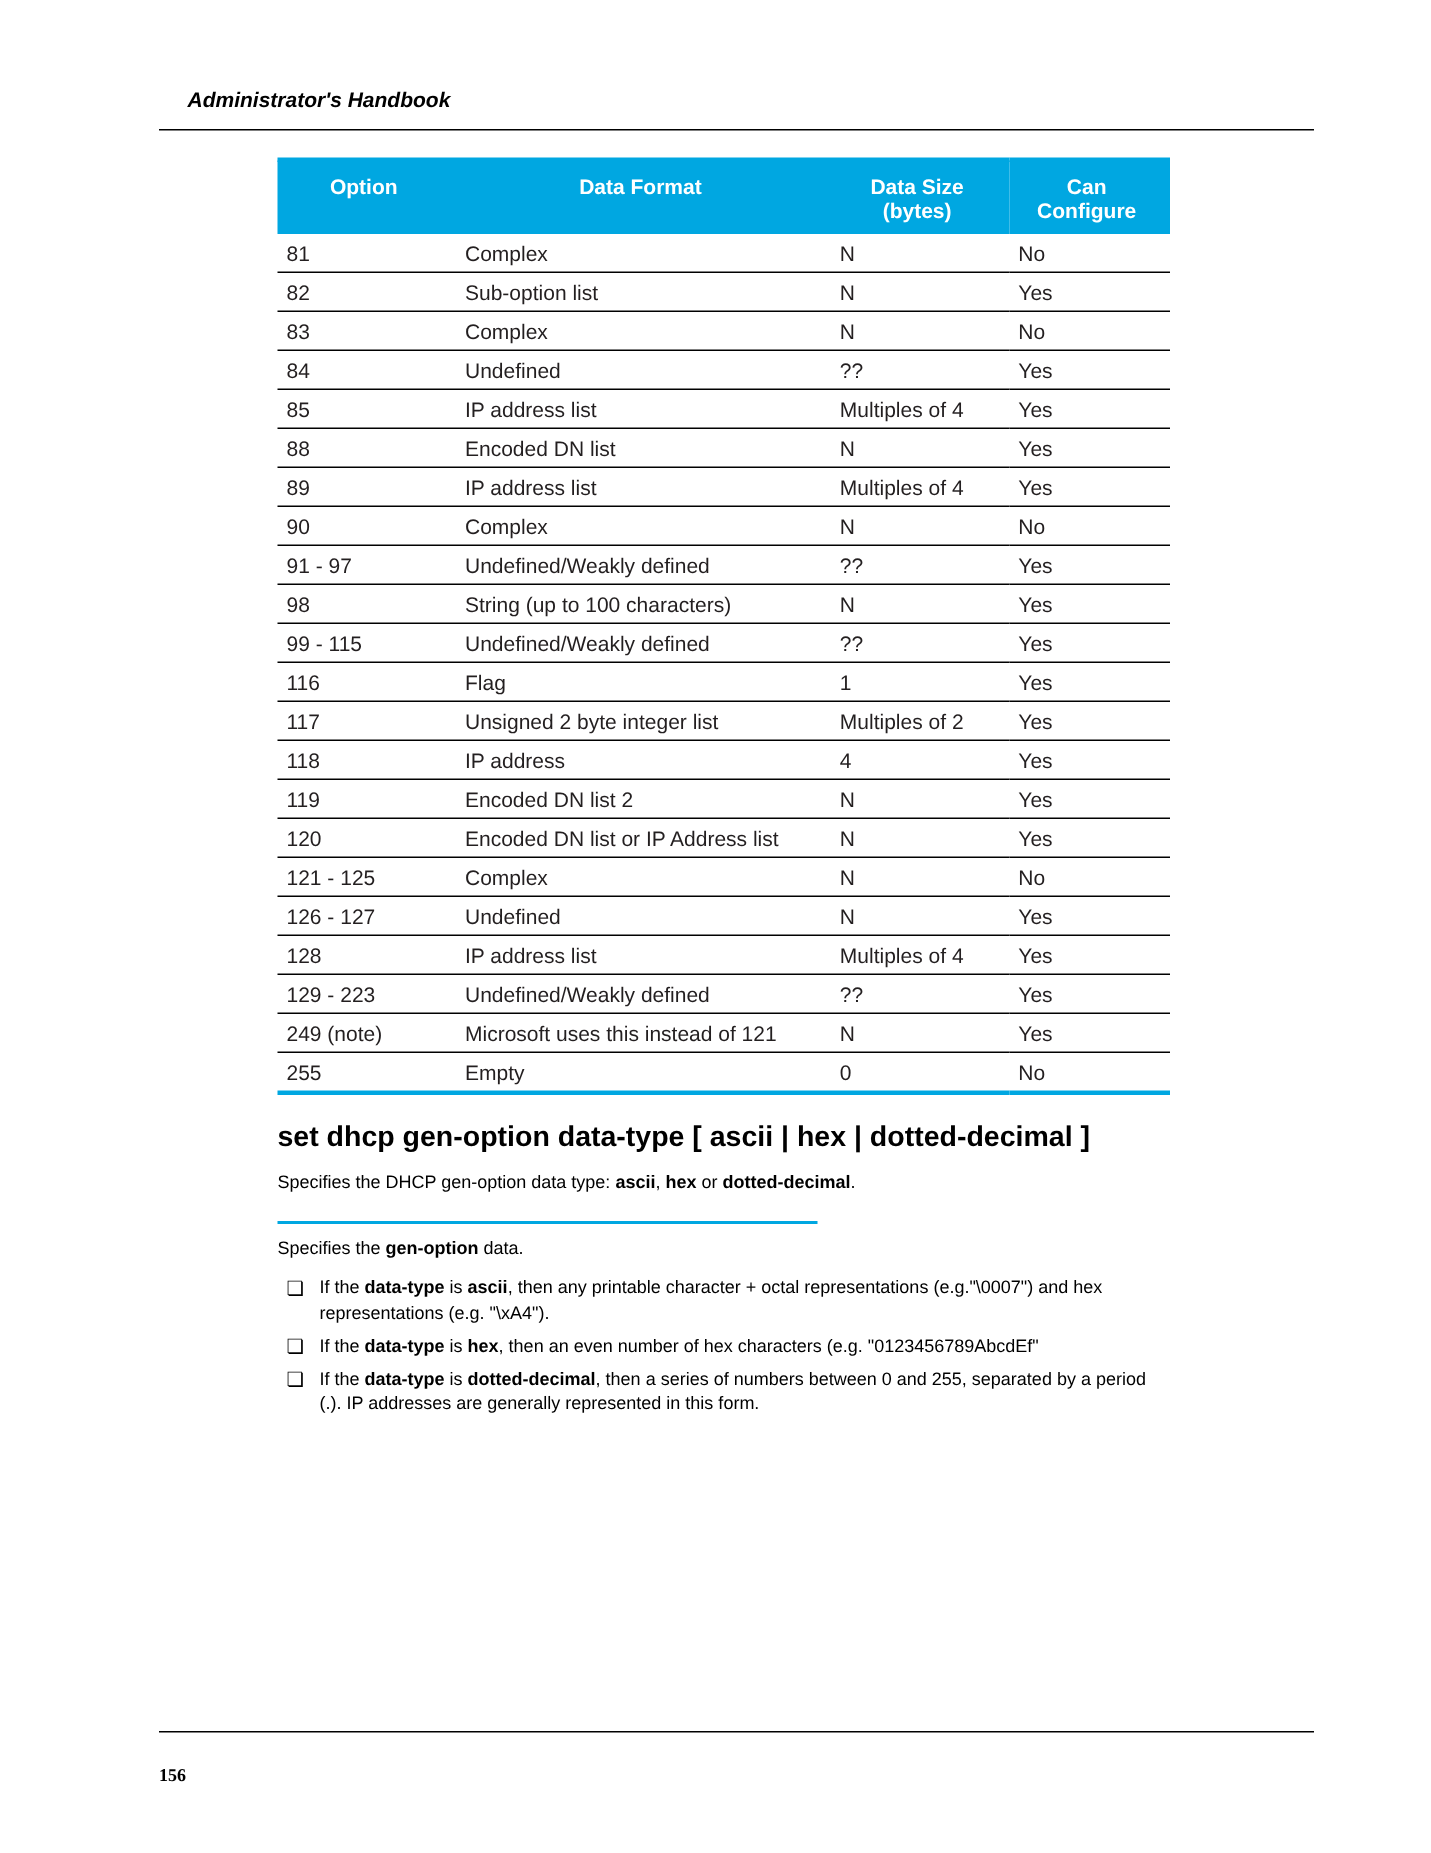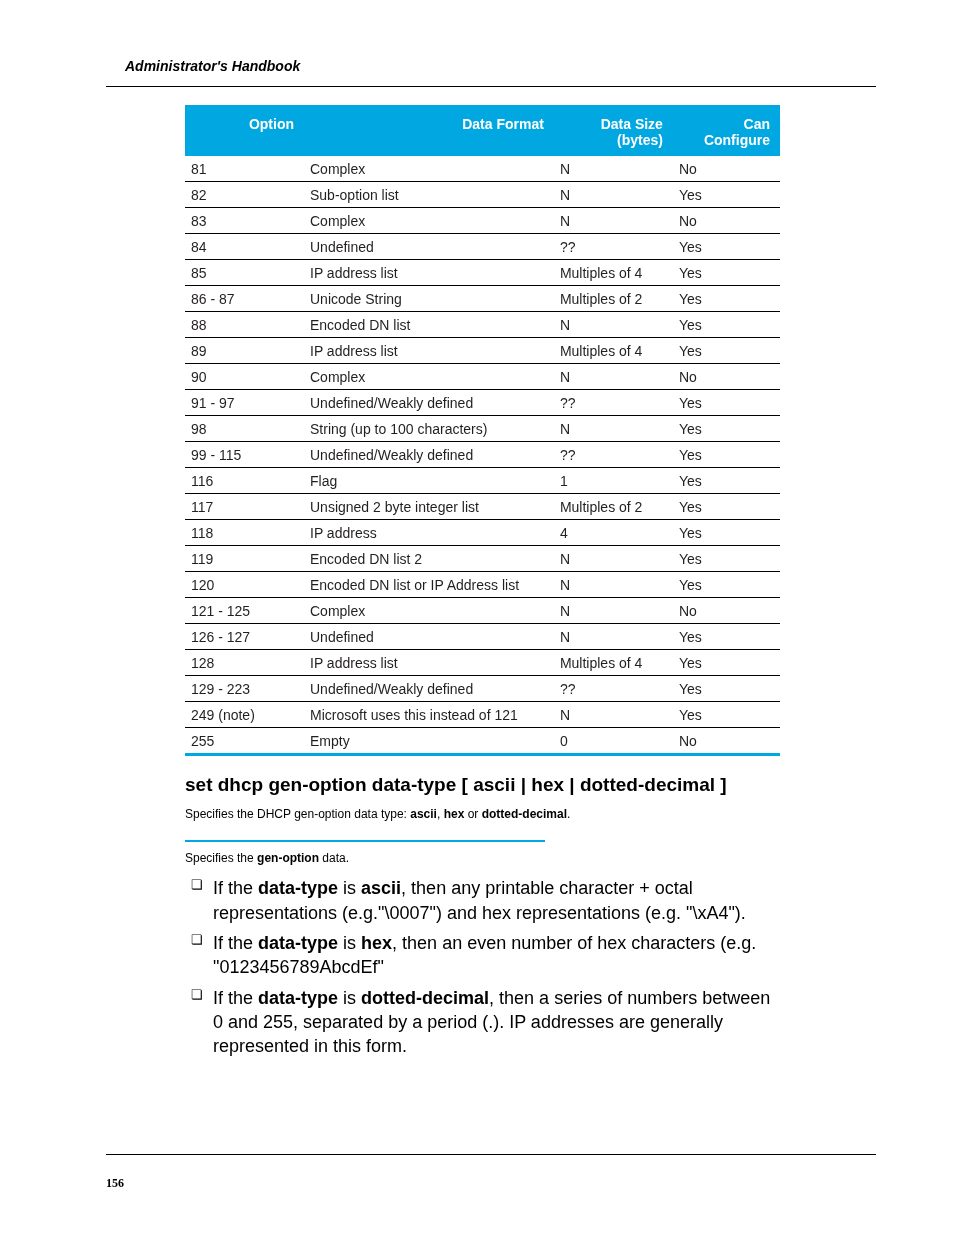--- a/index.html
+++ b/index.html
@@ -38,21 +38,21 @@
     width: 100%;
     border-collapse: collapse;
     border-top: 3px solid #00a7e1;
     border-bottom: 3px solid #00a7e1;
     font-size: 14px;
   }
   table.options th {
     background: #00a7e1;
     color: #fff;
     font-weight: bold;
-    text-align: right;
+    text-align: center;
     padding: 8px 10px 8px 6px;
     vertical-align: top;
   }
   table.options td {
     border-bottom: 1px solid #000;
     padding: 4.5px 6px 4.5px 6px;
     vertical-align: middle;
     font-family: "Helvetica Neue", Helvetica, Arial, sans-serif;
     color: #231f20;
     font-size: 14px;
@@ -81,21 +81,21 @@
     border: none;
     border-top: 2.5px solid #00a7e1;
     width: 360px;
     margin: 18px 0 8px 0;
   }
 
   ul.bullets {
     list-style: none;
     padding: 0;
     margin: 0 0 0 6px;
-    font-size: 18px;
+    font-size: 12px;
   }
   ul.bullets li {
     position: relative;
     padding: 0 0 6px 22px;
     line-height: 1.35;
   }
   ul.bullets li::before {
     content: "❏";
     position: absolute;
     left: 0;
@@ -170,26 +170,20 @@
             <td>??</td>
             <td>Yes</td>
           </tr>
           <tr>
             <td>85</td>
             <td>IP address list</td>
             <td>Multiples of 4</td>
             <td>Yes</td>
           </tr>
           <tr>
-            <td>86 - 87</td>
-            <td>Unicode String</td>
-            <td>Multiples of 2</td>
-            <td>Yes</td>
-          </tr>
-          <tr>
             <td>88</td>
             <td>Encoded DN list</td>
             <td>N</td>
             <td>Yes</td>
           </tr>
           <tr>
             <td>89</td>
             <td>IP address list</td>
             <td>Multiples of 4</td>
             <td>Yes</td>

